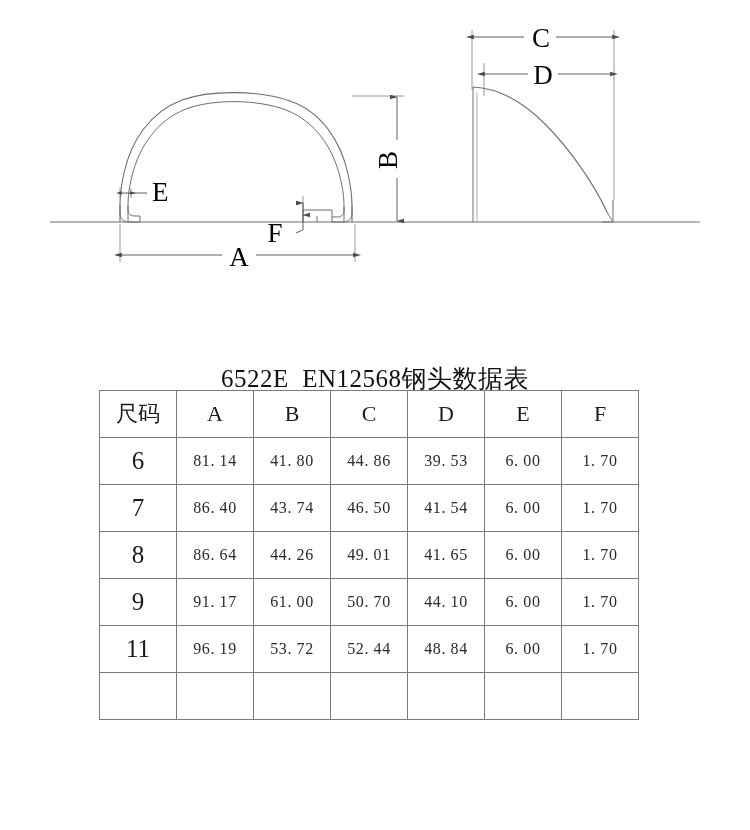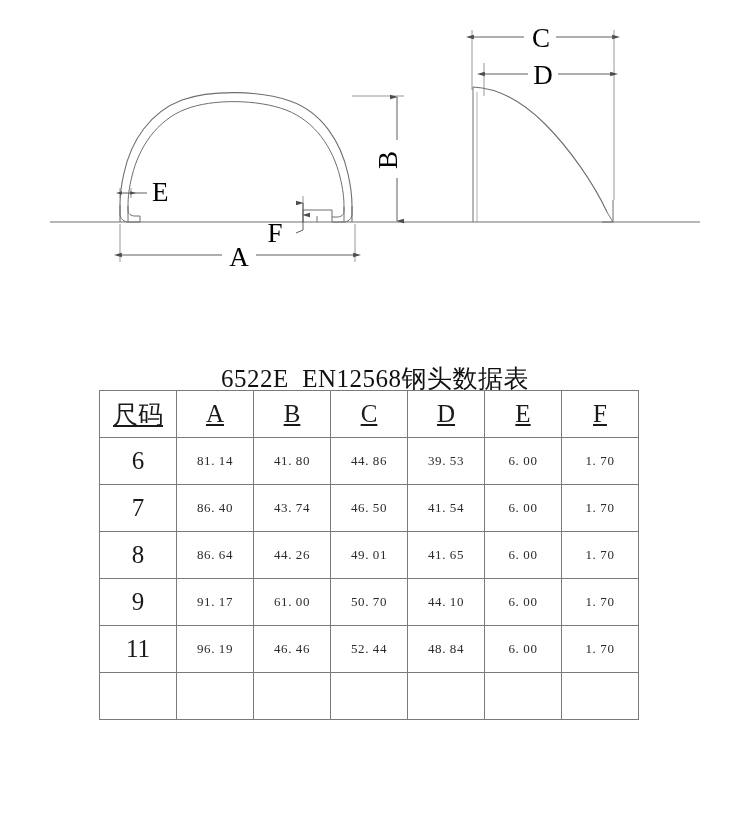--- a/index.html
+++ b/index.html
@@ -75,30 +75,29 @@
   
   #data-table col.c-size { width: 77px; }
   #data-table col.c-a    { width: 77px; }
   #data-table col.c-b    { width: 77px; }
   #data-table col.c-c    { width: 77px; }
   #data-table col.c-d    { width: 77px; }
   #data-table col.c-e    { width: 77px; }
   #data-table col.c-f    { width: 77px; }
 
   .th-cell {
-    font-size: 25px;
+    font-size: 22px;
     color: #1a1a1a;
-    text-decoration: underline;
   }
   .size-cell {
     font-size: 25px;
     color: #1a1a1a;
   }
   .val-cell {
-    font-size: 13px;
+    font-size: 16px;
     color: #2a2a2a;
     letter-spacing: 0.6px;
   }
   
   .val-cell.low {
     vertical-align: bottom;
     padding-bottom: 8px;
   }
   .empty-cell {
     font-size: 16px;
@@ -282,21 +281,21 @@
         <td class="val-cell">50. 70</td>
         <td class="val-cell">44. 10</td>
         <td class="val-cell low">6. 00</td>
         <td class="val-cell low">1. 70</td>
       </tr>
 
 
       <tr>
         <td class="size-cell">11</td>
         <td class="val-cell">96. 19</td>
-        <td class="val-cell">46. 46</td>
+        <td class="val-cell">53. 72</td>
         <td class="val-cell">52. 44</td>
         <td class="val-cell">48. 84</td>
         <td class="val-cell low">6. 00</td>
         <td class="val-cell low">1. 70</td>
       </tr>
 
 
       <tr>
         <td class="size-cell empty-cell"></td>
         <td class="val-cell empty-cell"></td>

